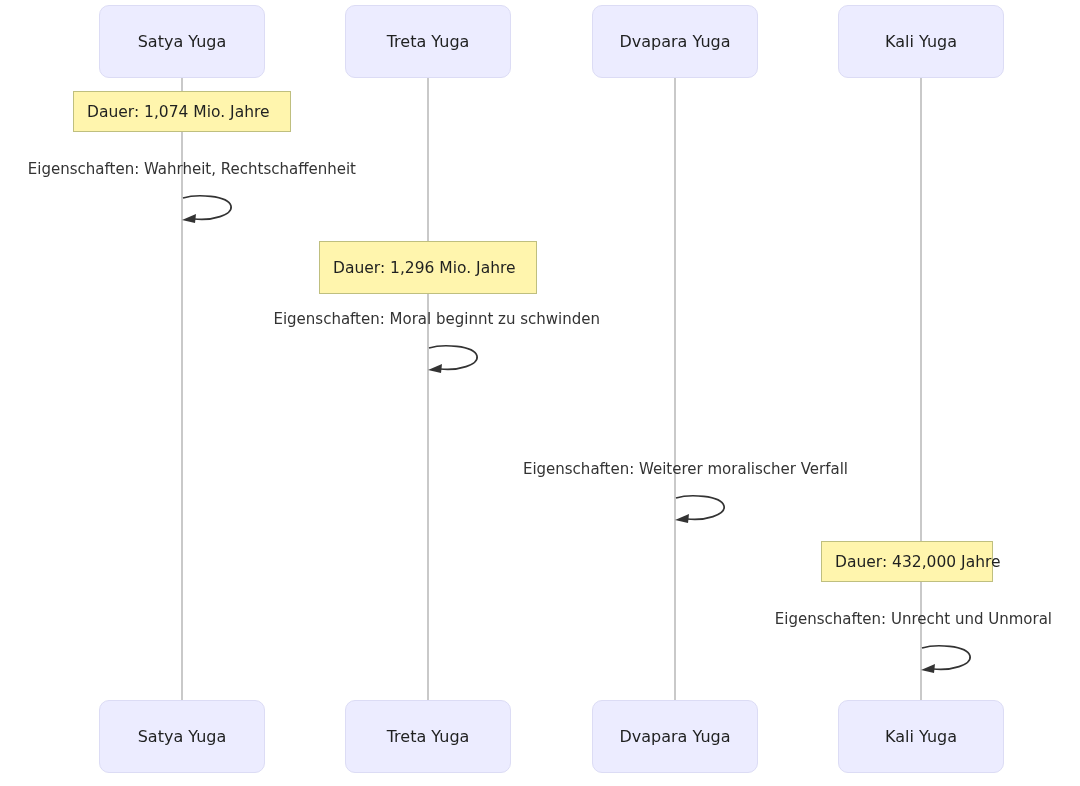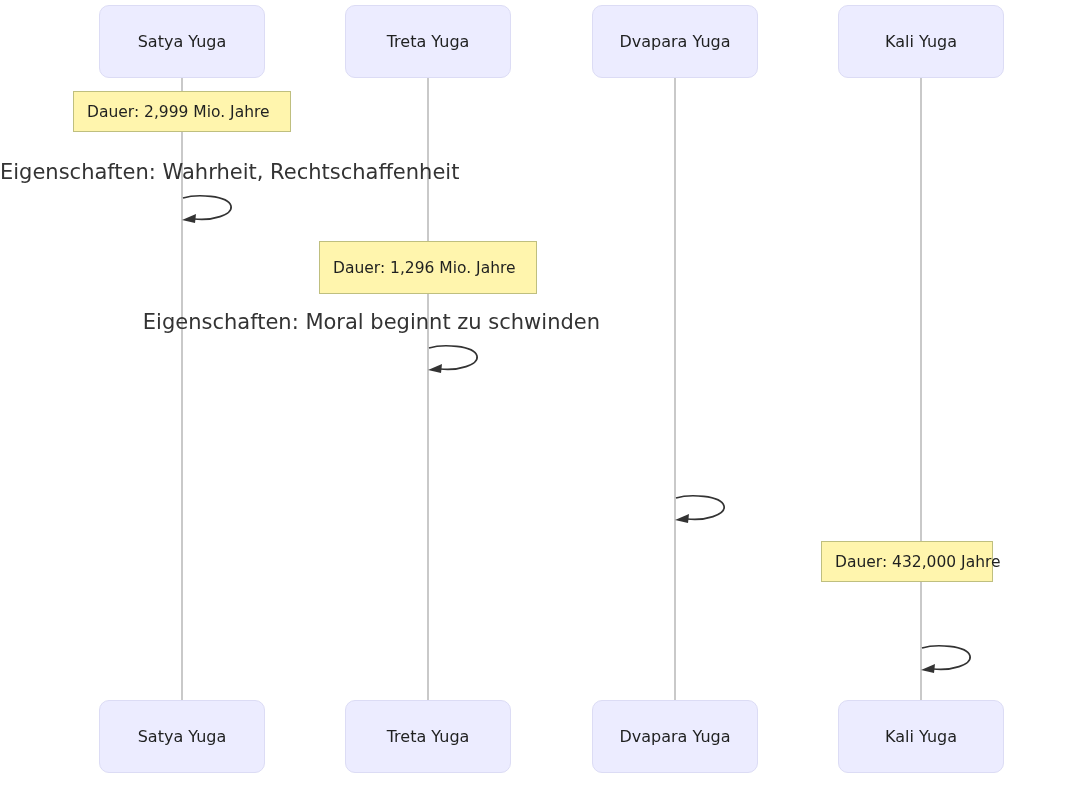--- a/index.html
+++ b/index.html
@@ -52,21 +52,21 @@
     align-items: center;
   }
   .note-label {
     font-size: 15.5px;
     color: #1f2020;
     white-space: nowrap;
     padding-left: 13px;
   }
   .msg-label {
     position: absolute;
-    font-size: 21px;
+    font-size: 15px;
     color: #333333;
     white-space: nowrap;
     text-align: right;
   }
   .loop-svg {
     position: absolute;
     overflow: visible;
   }
 </style>
 </head>
@@ -96,39 +96,41 @@
     <div class="participant-box" style="left: 345px; top: 700px; width: 166px; height: 73px;">
       <span class="participant-label">Treta Yuga</span>
     </div>
     <div class="participant-box" style="left: 592px; top: 700px; width: 166px; height: 73px;">
       <span class="participant-label">Dvapara Yuga</span>
     </div>
     <div class="participant-box" style="left: 838px; top: 700px; width: 166px; height: 73px;">
       <span class="participant-label">Kali Yuga</span>
     </div>
     <div class="note-box" style="left: 73px; top: 91px; width: 218px; height: 41px;">
-      <span class="note-label">Dauer: 2,999 Mio. Jahre</span>
+      <span class="note-label">Dauer: 1,074 Mio. Jahre</span>
     </div>
     <div class="note-box" style="left: 319px; top: 241px; width: 218px; height: 53px;">
       <span class="note-label">Dauer: 1,296 Mio. Jahre</span>
     </div>
     <div class="note-box" style="left: 821px; top: 541px; width: 172px; height: 41px;">
       <span class="note-label">Dauer: 432,000 Jahre</span>
     </div>
     <div class="msg-label" style="left: 0px; top: 160px; width: 356px;">Eigenschaften: Wahrheit, Rechtschaffenheit</div>
     <svg class="loop-svg" width="62" height="34" viewBox="0 0 62 34" style="left: 182px; top: 195px;">
       <path d="M 1 3 C 14 -1, 46 0, 49 11 C 51 20, 30 26, 12 24" fill="none" stroke="#333333" stroke-width="1.7"></path>
       <polygon points="0,25 14,19 13,28" fill="#333333"></polygon>
     </svg>
     <div class="msg-label" style="left: 0px; top: 310px; width: 600px;">Eigenschaften: Moral beginnt zu schwinden</div>
     <svg class="loop-svg" width="62" height="34" viewBox="0 0 62 34" style="left: 428px; top: 345px;">
       <path d="M 1 3 C 14 -1, 46 0, 49 11 C 51 20, 30 26, 12 24" fill="none" stroke="#333333" stroke-width="1.7"></path>
       <polygon points="0,25 14,19 13,28" fill="#333333"></polygon>
     </svg>
+    <div class="msg-label" style="left: 0px; top: 460px; width: 848px;">Eigenschaften: Weiterer moralischer Verfall</div>
     <svg class="loop-svg" width="62" height="34" viewBox="0 0 62 34" style="left: 675px; top: 495px;">
       <path d="M 1 3 C 14 -1, 46 0, 49 11 C 51 20, 30 26, 12 24" fill="none" stroke="#333333" stroke-width="1.7"></path>
       <polygon points="0,25 14,19 13,28" fill="#333333"></polygon>
     </svg>
+    <div class="msg-label" style="left: 0px; top: 610px; width: 1052px;">Eigenschaften: Unrecht und Unmoral</div>
     <svg class="loop-svg" width="62" height="34" viewBox="0 0 62 34" style="left: 921px; top: 645px;">
       <path d="M 1 3 C 14 -1, 46 0, 49 11 C 51 20, 30 26, 12 24" fill="none" stroke="#333333" stroke-width="1.7"></path>
       <polygon points="0,25 14,19 13,28" fill="#333333"></polygon>
     </svg>
   </div>
 
 </body></html>

